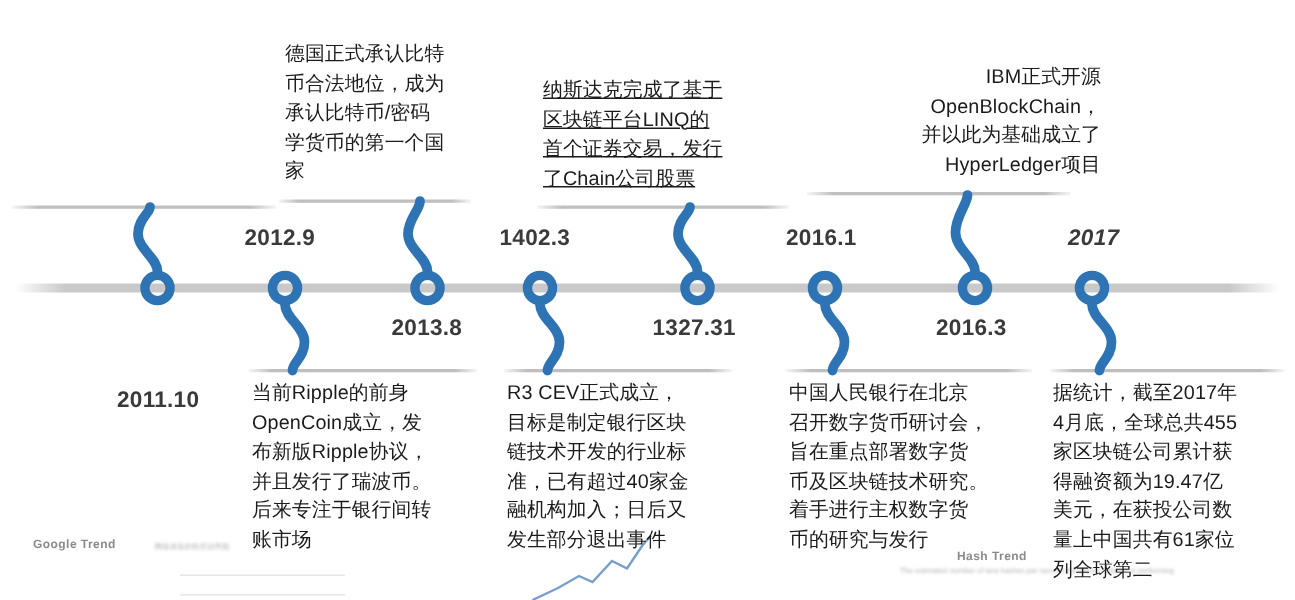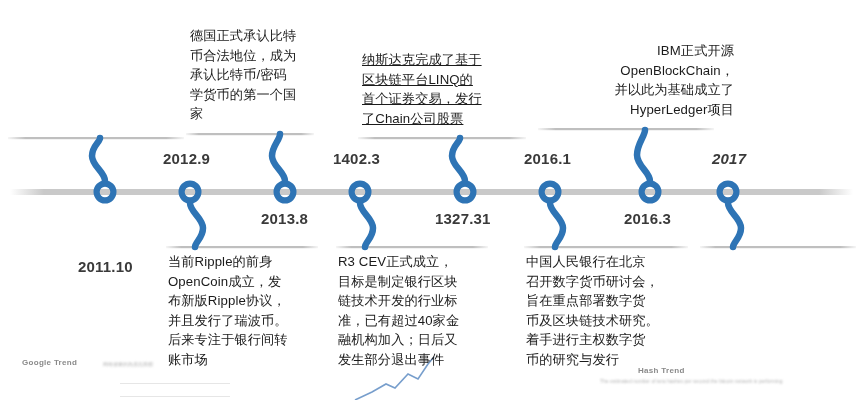--- a/index.html
+++ b/index.html
@@ -172,20 +172,27 @@
 融机构加入；日后又
 发生部分退出事件</div>
 
   <div class="card card-bot" style="left:526px; top:252px; width:164px;">中国人民银行在北京
 召开数字货币研讨会，
 旨在重点部署数字货
 币及区块链技术研究。
 着手进行主权数字货
 币的研究与发行</div>
 
+  <div class="card card-bot" style="left:702px; top:252px; width:156px;">据统计，截至2017年
+4月底，全球总共455
+家区块链公司累计获
+得融资额为19.47亿
+美元，在获投公司数
+量上中国共有61家位
+列全球第二</div>
 
   <div class="date" style="left:78px;  top:210px;margin-top:48px;">2011.10</div>
   <div class="date" style="left:163px; top:150px;">2012.9</div>
   <div class="date" style="left:261px; top:210px;">2013.8</div>
   <div class="date" style="left:333px; top:150px;">1402.3</div>
   <div class="date" style="left:435px; top:210px;">1327.31</div>
   <div class="date" style="left:524px; top:150px;">2016.1</div>
   <div class="date" style="left:624px; top:210px;">2016.3</div>
   <div class="date" style="left:712px; top:150px;font-style:italic;">2017</div>
 

